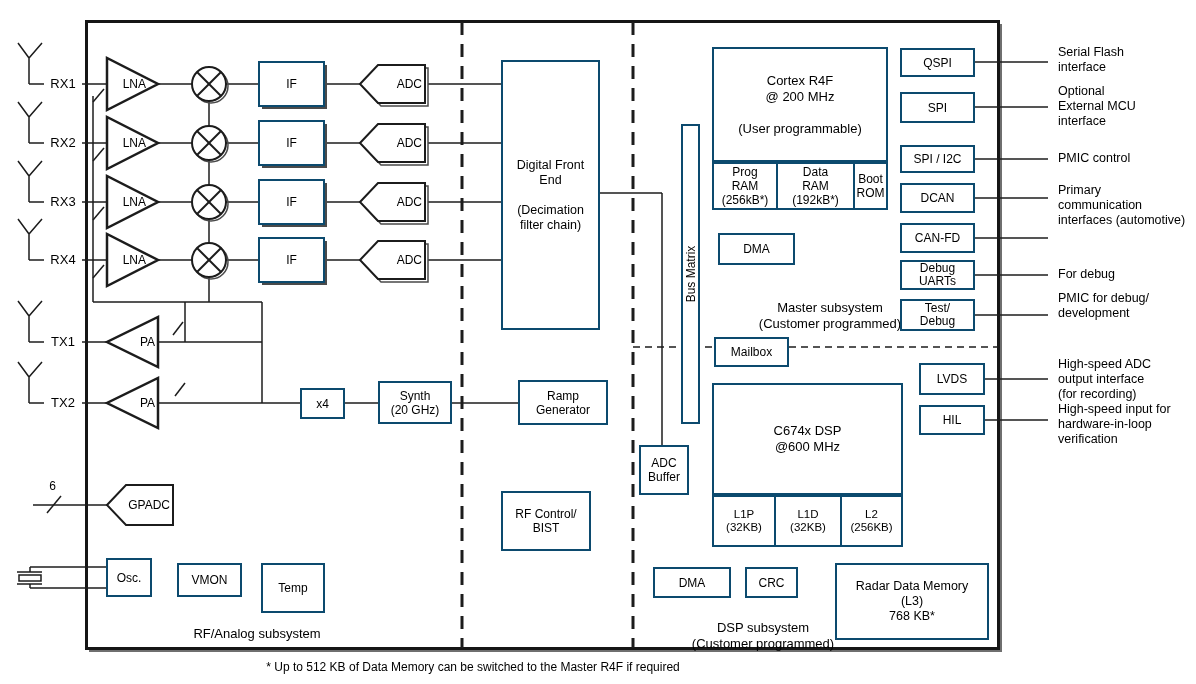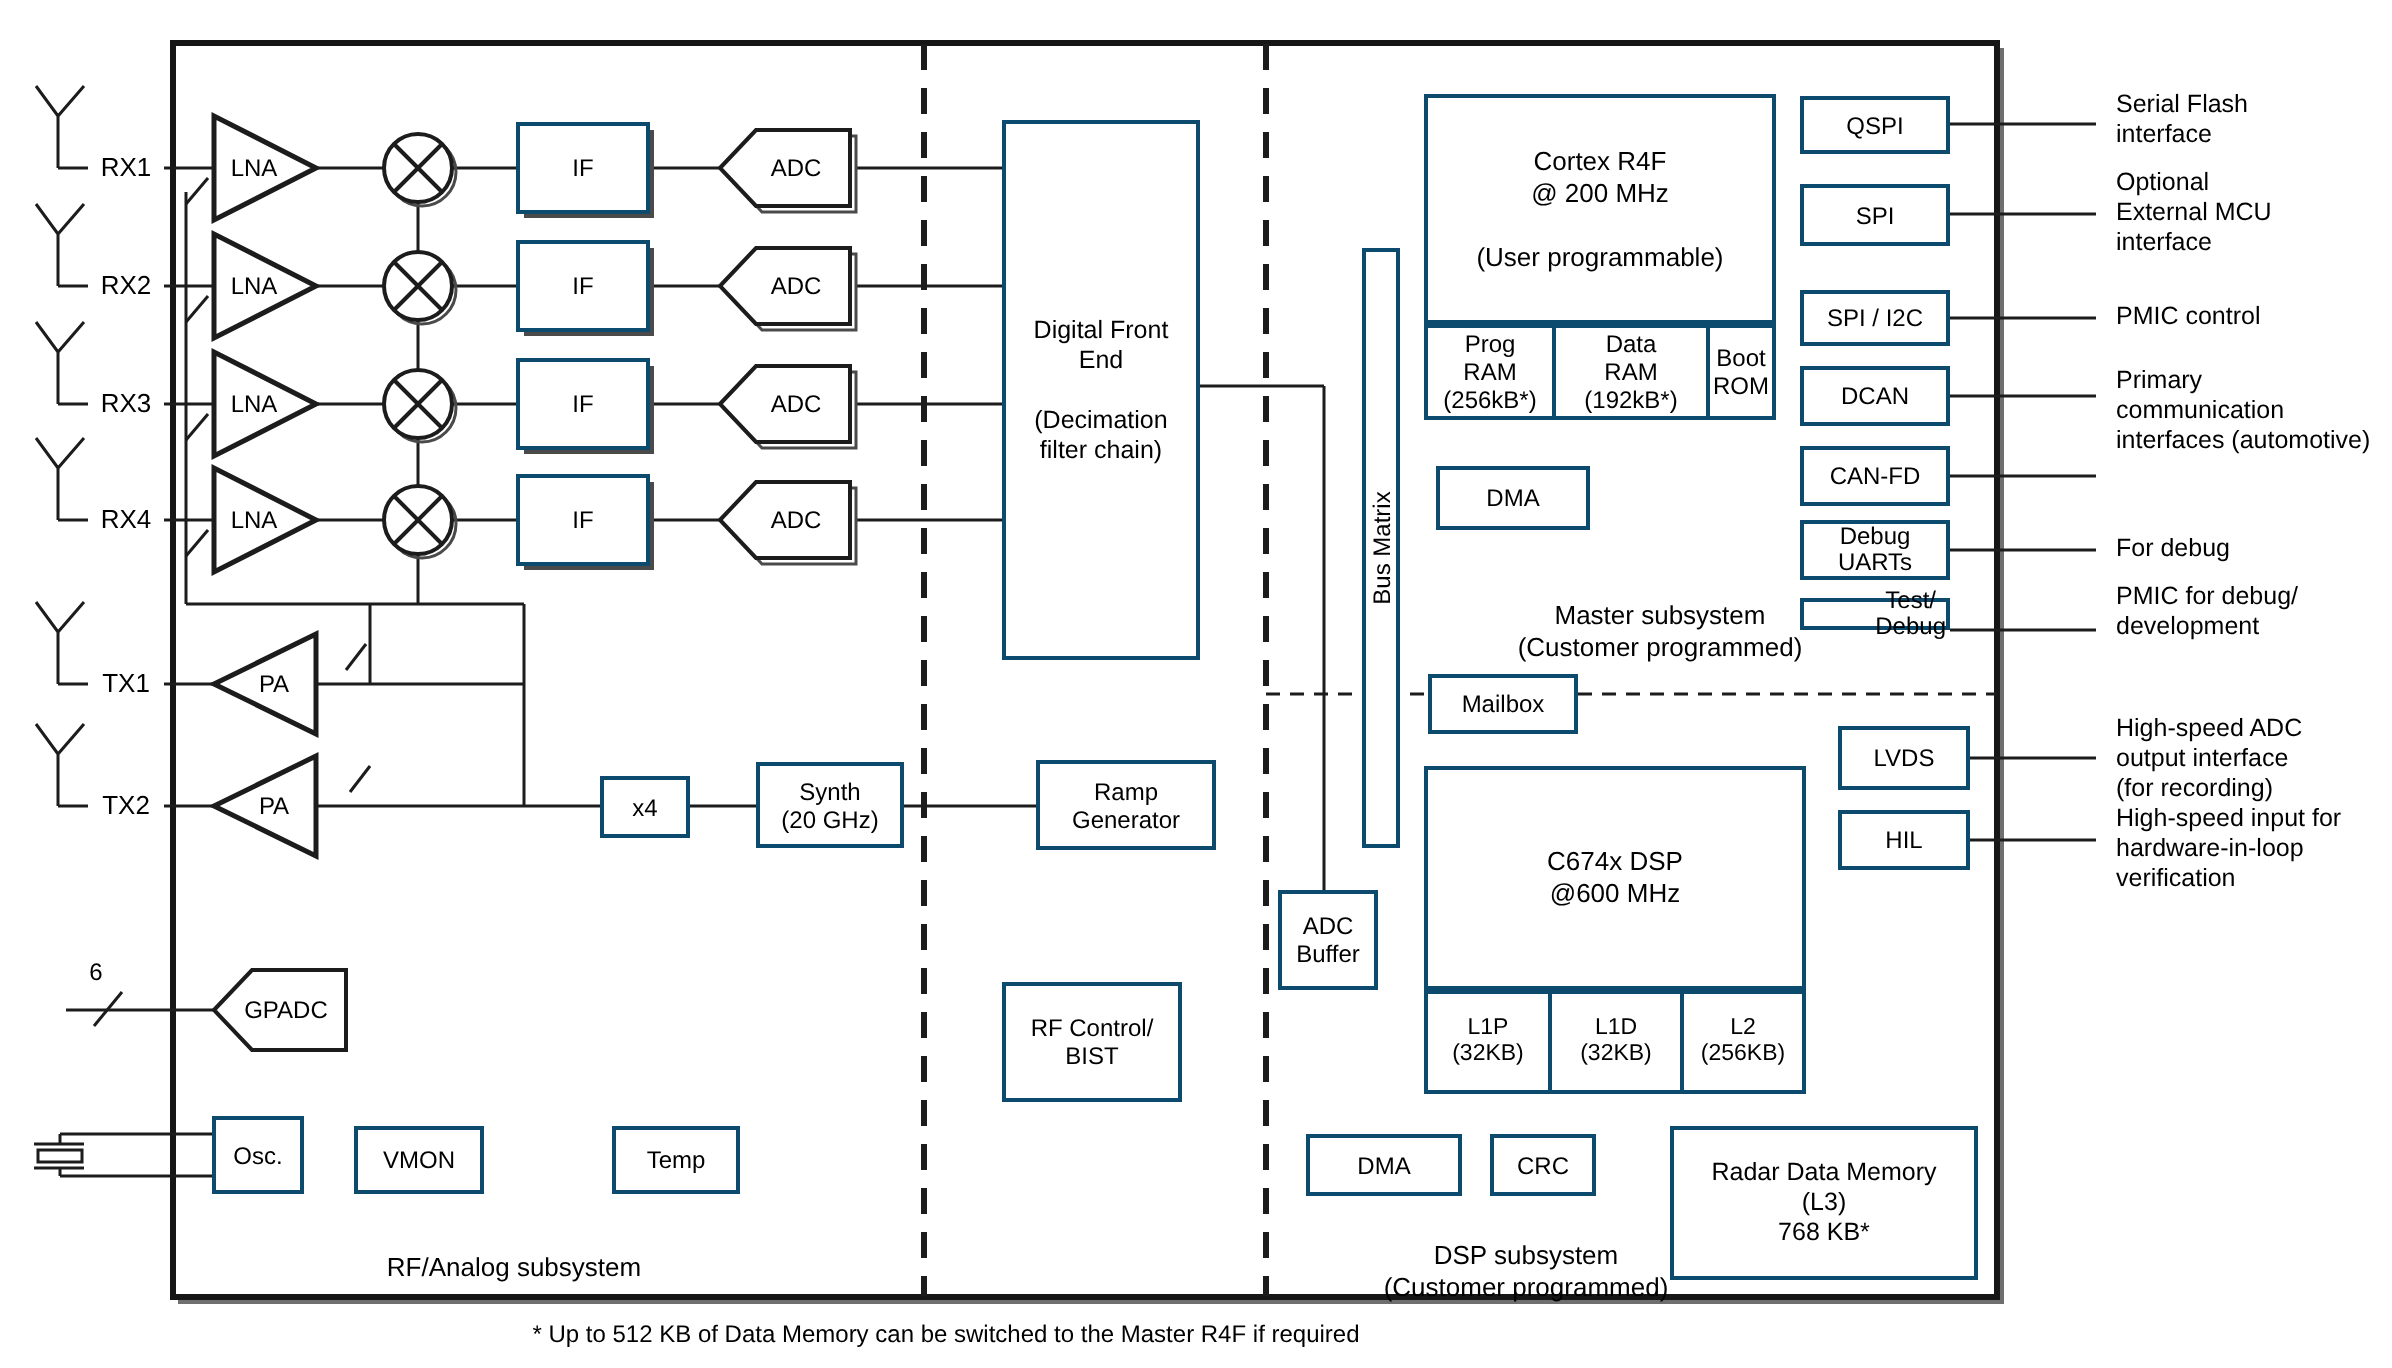--- a/index.html
+++ b/index.html
@@ -12,21 +12,21 @@
   .box{position:absolute;border:2px solid #0c4a6e;background:#fff;box-sizing:border-box;
        display:flex;align-items:center;justify-content:center;text-align:center;
        font-size:12px;line-height:14px;z-index:2;}
   .shadow{box-shadow:3px 3px 0 -1px #4a4a4a;}
   .lbl{white-space:pre-line;}
   .big{font-size:13px;line-height:16px;}
   .mid{font-size:12.5px;line-height:15px;}
   .sm{font-size:11.5px;line-height:13px;}
   .online-label{position:absolute;background:#fff;padding:0 2px;font-size:13px;line-height:16px;
                 z-index:3;text-align:center;}
-  .shape-label{position:absolute;font-size:12px;line-height:16px;z-index:3;text-align:center;}
+  .shape-label{position:absolute;font-size:12px;line-height:16px;z-index:3;text-align:right;}
   .annot{position:absolute;font-size:12.5px;line-height:15px;white-space:pre-line;z-index:2;}
   .subsys{position:absolute;font-size:13px;line-height:16px;text-align:center;white-space:pre-line;z-index:2;}
   .rot{position:absolute;left:50%;top:50%;transform:translate(-50%,-50%) rotate(-90deg);white-space:nowrap;}
   #footnote{position:absolute;left:233px;top:660px;width:480px;text-align:center;font-size:12px;z-index:2;}
 </style>
 </head>
 <body>
 
 <div id="stage">
 
@@ -242,21 +242,21 @@
   <div class="box shadow" style="left:258px;top:237px;width:67px;height:46px;">
       <span class="lbl">IF</span>
     </div>
 
   <div class="box" style="left:106px;top:558px;width:46px;height:39px;">
       <span class="lbl">Osc.</span>
     </div>
   <div class="box" style="left:177px;top:563px;width:65px;height:34px;">
       <span class="lbl">VMON</span>
     </div>
-  <div class="box" style="left:261px;top:563px;width:64px;height:34px;margin-left:45px;">
+  <div class="box" style="left:261px;top:563px;width:64px;height:50px;">
       <span class="lbl">Temp</span>
     </div>
   <div class="box" style="left:300px;top:388px;width:45px;height:31px;">
       <span class="lbl">x4</span>
     </div>
   <div class="box" style="left:378px;top:381px;width:74px;height:43px;">
       <span class="lbl">Synth
 (20 GHz)</span>
     </div>
   <div class="box" style="left:518px;top:380px;width:90px;height:45px;">
@@ -357,21 +357,21 @@
   <div class="box" style="left:900px;top:183px;width:75px;height:30px;">
       <span class="lbl">DCAN</span>
     </div>
   <div class="box" style="left:900px;top:223px;width:75px;height:30px;">
       <span class="lbl">CAN-FD</span>
     </div>
   <div class="box" style="left:900px;top:260px;width:75px;height:30px;line-height:13px;">
       <span class="lbl">Debug
 UARTs</span>
     </div>
-  <div class="box" style="left:900px;top:299px;width:75px;height:16px;line-height:13px;justify-content:flex-end;">
+  <div class="box" style="left:900px;top:299px;width:75px;height:32px;line-height:13px;">
       <span class="lbl">Test/
 Debug</span>
     </div>
   <div class="box" style="left:919px;top:363px;width:66px;height:32px;">
       <span class="lbl">LVDS</span>
     </div>
   <div class="box" style="left:919px;top:405px;width:66px;height:30px;">
       <span class="lbl">HIL</span>
     </div>
 

